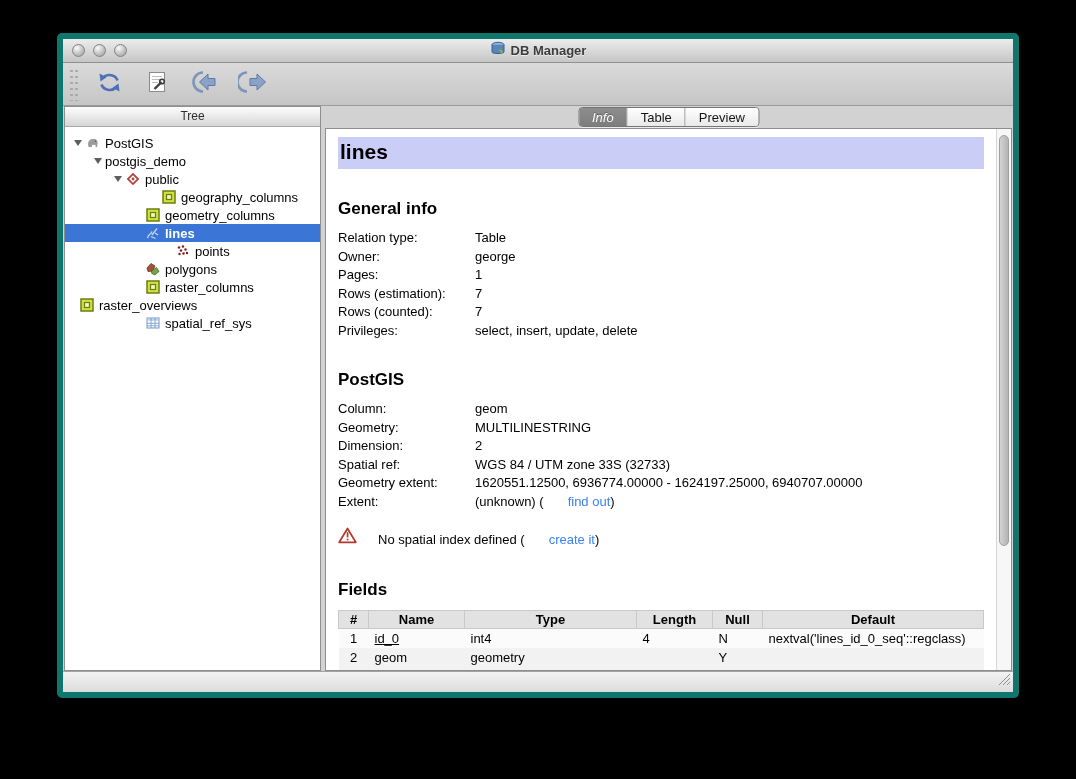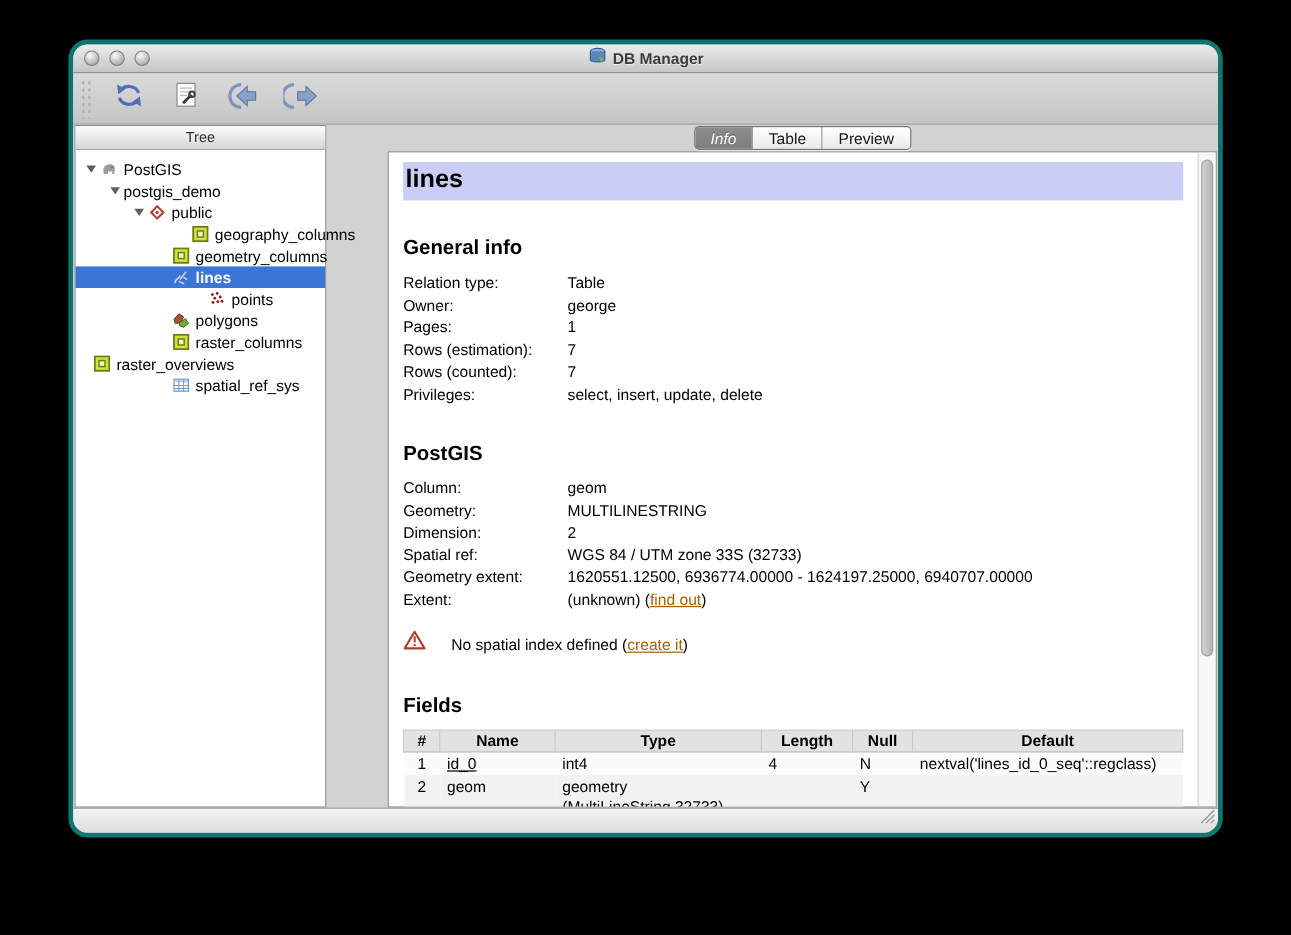--- a/index.html
+++ b/index.html
@@ -1,20 +1,20 @@
 <!DOCTYPE html>
 <html><head>
 <meta charset="utf-8">
 <style>
   * { box-sizing: border-box; margin: 0; padding: 0; }
   html,body { width:1076px; height:779px; background:#000; font-family:"Liberation Sans", sans-serif; position:relative; overflow:hidden; }
 
   .window { position:absolute; left:57px; top:33px; width:962px; height:665px;
-    border-radius:16px; overflow:hidden; background:#d3d3d3;
-    border:4px solid #0f766e; box-shadow:0 10px 28px rgba(0,0,0,.75); }
+    border-radius:5px; overflow:hidden; background:#d3d3d3;
+    border:6px solid #0f766e; box-shadow:0 10px 28px rgba(0,0,0,.75); }
 
   
   .titlebar { height:24px; background:linear-gradient(#ececec,#c6c6c6); border-bottom:1px solid #8f8f8f;
     display:flex; align-items:center; justify-content:center; position:relative; }
   .lights { position:absolute; left:9px; top:5px; display:flex; gap:8px; }
   .light { width:13px; height:13px; border-radius:50%; border:1px solid #848484;
     background:radial-gradient(circle at 35% 28%, #fbfbfb, #c2c2c2 55%, #9a9a9a); cursor:default; }
   .win-title { display:flex; align-items:center; gap:5px; font-size:13px; font-weight:bold; color:#3d3d3d; text-shadow:0 1px 0 rgba(255,255,255,.6); }
 
   
@@ -22,21 +22,21 @@
     display:flex; align-items:center; padding-left:5px; }
   .drag-dots { width:11px; height:34px; margin-right:10px;
     background-image:radial-gradient(circle, #a9a9a9 1.1px, transparent 1.3px);
     background-size:5px 6px; background-position:1px 1px; }
   .tb-btn { width:40px; height:34px; display:flex; align-items:center; justify-content:center; margin-right:8px; border-radius:4px; }
 
   
   .main { position:absolute; left:0; right:0; top:67px; bottom:21px; background:#d2d2d2; }
 
   
-  .tree-panel { position:absolute; left:1px; top:0; bottom:0; width:210px; background:#fff; border:1px solid #8e8e8e; }
+  .tree-panel { position:absolute; left:1px; top:0; bottom:0; width:257px; background:#fff; border:1px solid #8e8e8e; }
   .tree-header { height:20px; line-height:19px; text-align:center; font-size:12px; color:#2e2e2e;
     background:linear-gradient(#fdfdfd,#d6d6d6); border-bottom:1px solid #a8a8a8; }
   .tree-list { padding-top:7px; }
   .tree-row { height:18px; display:flex; align-items:center; font-size:13px; color:#000; white-space:nowrap; cursor:default; }
   .tree-row.selected { background:#3b76d7; color:#fff; font-weight:bold; }
   .disclosure { width:14px; height:18px; display:inline-flex; align-items:center; justify-content:center; flex:0 0 14px; }
   .disclosure.open::before { content:""; border-left:4.5px solid transparent; border-right:4.5px solid transparent; border-top:6px solid #5e5e5e; }
   .ticon { width:16px; height:14px; display:inline-flex; align-items:center; justify-content:center; margin-right:4px; flex:0 0 16px; }
 
   
@@ -52,21 +52,21 @@
   .content { position:absolute; left:0; right:0; top:22px; bottom:0; background:#fff; border:1px solid #8e8e8e; overflow:hidden; }
   .scrollbar { position:absolute; right:0; top:0; bottom:0; width:15px; background:#f7f7f7; border-left:1px solid #d6d6d6; }
   .scroll-thumb { position:absolute; left:2px; right:2px; top:6px; height:76%; border-radius:6px;
     background:linear-gradient(90deg,#d2d2d2,#b4b4b4); border:1px solid #a0a0a0; }
 
   .doc { position:absolute; left:0; right:15px; top:0; bottom:0; padding:8px 12px 0 12px; font-size:13px; color:#000; overflow:hidden; }
   .doc-title { background:#cacdf5; font-weight:bold; font-size:21px; padding:3px 8px 5px 2px; }
   .doc h2 { font-size:17px; font-weight:bold; margin:30px 0 10px 0; }
   .kv { display:grid; grid-template-columns:137px 1fr; line-height:18.5px; }
   .kv .k { white-space:nowrap; }
-  a.doclink { color:#a16207; text-decoration:underline; cursor:pointer; }
+  a.doclink { color:#3b82f6; cursor:pointer;margin-left:24px; }
   .warn-row { display:flex; align-items:flex-end; gap:21px; margin-top:16px; line-height:20px; }
 
   table.fields { width:100%; border-collapse:collapse; font-size:13px; margin-top:2px; }
   table.fields th { background:#e2e2e2; border:1px solid #c9c9c9; font-weight:bold; padding:1px 4px; height:17px; }
   table.fields td { padding:1px 6px; vertical-align:top; line-height:17px; }
   table.fields tbody tr:nth-child(odd) td { background:#fbfbfb; }
   table.fields tbody tr:nth-child(even) td { background:#f2f2f2; }
   td.c, th.c { text-align:center; }
   .u { text-decoration:underline; }
 

